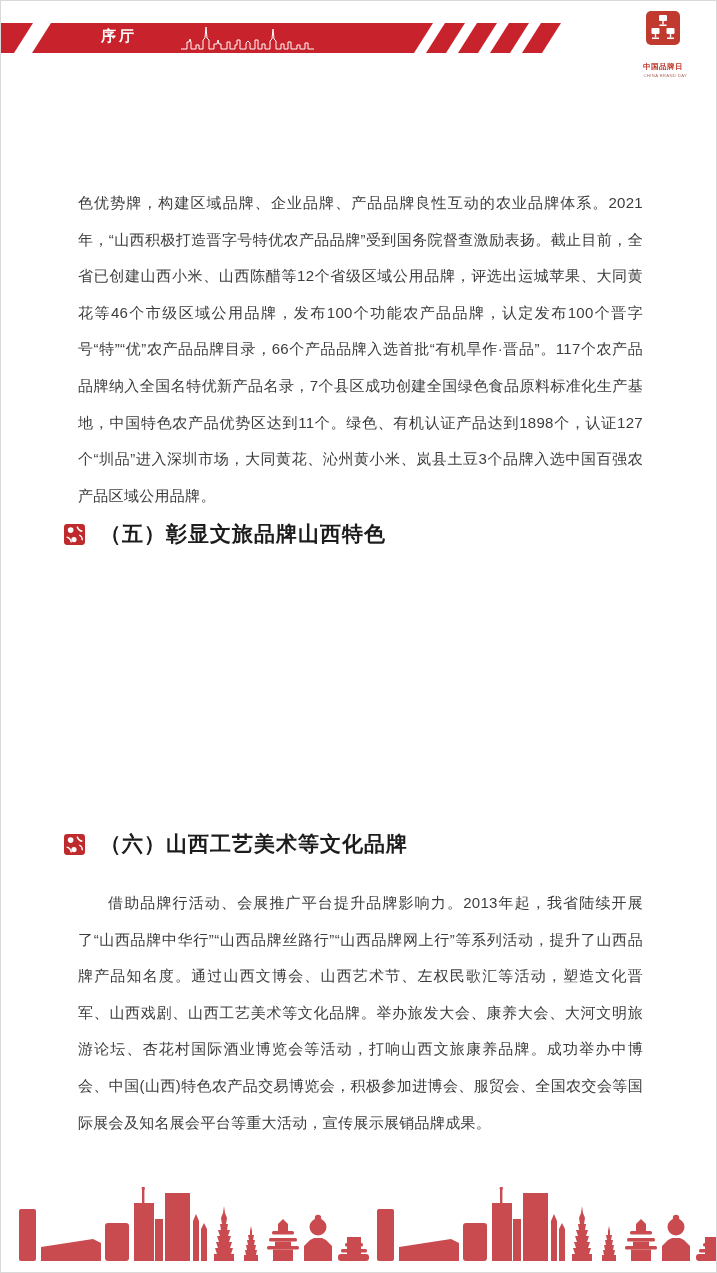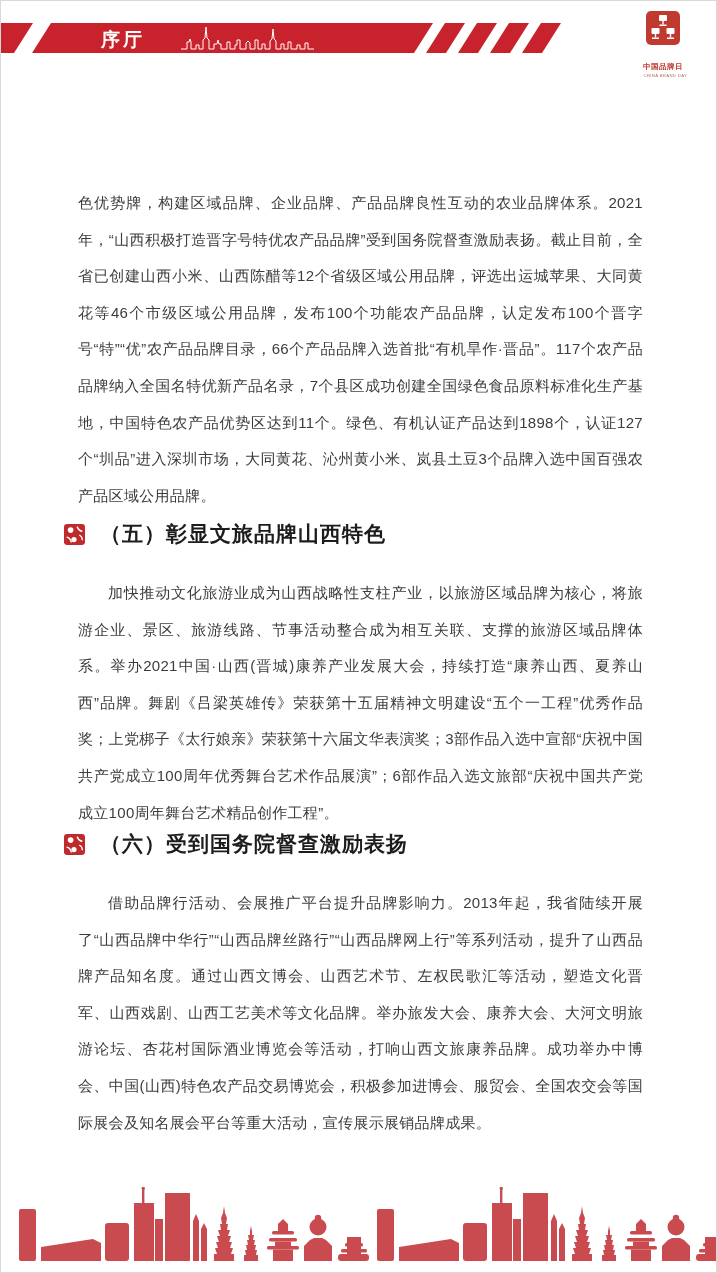--- a/index.html
+++ b/index.html
@@ -5,21 +5,21 @@
   html,body{margin:0;padding:0;background:#f3f3f3;}
   .page{
     position:relative;width:715px;height:1271px;margin:0 auto;
     background:#ffffff;border:1px solid #d9d9d9;overflow:hidden;
     font-family:"Liberation Sans","DejaVu Sans",sans-serif;
   }
   
   .banner{position:absolute;top:22px;left:0;width:600px;height:30px;}
   .banner-title{
     position:absolute;top:26px;left:100px;color:#ffffff;
-    font-size:19px;font-weight:bold;letter-spacing:3px;
+    font-size:15px;font-weight:bold;letter-spacing:3px;
     font-family:"Liberation Serif","DejaVu Serif",serif;
   }
   
   .logo{position:absolute;top:9px;right:30px;width:46px;text-align:center;}
   .logo .seal{display:block;margin:0 auto;}
   .logo-cn{display:block;margin-top:16px;font-size:7.5px;font-weight:bold;color:#c0392e;letter-spacing:0.5px;white-space:nowrap;}
   .logo-en{display:block;font-size:5px;color:#b06a60;letter-spacing:0.4px;transform:scale(0.85);white-space:nowrap;}
   
   .para{
     position:absolute;left:77px;width:565px;margin:0;
@@ -89,32 +89,31 @@
     <svg class="seal-icon" width="21" height="21" viewBox="0 0 20 20">
       <rect width="20" height="20" rx="3" fill="#BF2A2C"></rect>
       <circle cx="6.3" cy="5.8" r="2.7" fill="#ffffff"></circle>
       <circle cx="9.5" cy="14.8" r="2.5" fill="#ffffff"></circle>
       <path d="M12.5,2.5 q1.5,4 5,4.5" stroke="#ffffff" stroke-width="1.4" fill="none"></path>
       <path d="M2.5,12.5 q3.5,0.5 4.5,5" stroke="#ffffff" stroke-width="1.4" fill="none"></path>
       <path d="M14.5,10.5 q3,1.5 3,5" stroke="#ffffff" stroke-width="1.2" fill="none"></path>
     </svg>
     <h2>（五）彰显文旅品牌山西特色</h2>
   </div>
-  <p class="para indent p-sec1">加快推动文化旅游业成为山西战略性支柱产业，以旅游区域品牌为核心，将旅游企业、景区、旅游线路、节事活动整合成为相互关联、支撑的旅游区域品牌体系。举办2021中国·山西(晋城)康养产业发展大会，持续打造“康养山西、夏养山西”品牌。舞剧《吕梁英雄传》荣获第十五届精神文明建设“五个一工程”优秀作品奖；上党梆子《太行娘亲》荣获第十六届文华表演奖；3部作品入选中宣部“庆祝中国共产党成立100周年优秀舞台艺术作品展演”；6部作品入选文旅部“庆祝中国共产党成立100周年舞台艺术精品创作工程”。</p>
 
   <div class="section-heading h-sec2">
     <svg class="seal-icon" width="21" height="21" viewBox="0 0 20 20">
       <rect width="20" height="20" rx="3" fill="#BF2A2C"></rect>
       <circle cx="6.3" cy="5.8" r="2.7" fill="#ffffff"></circle>
       <circle cx="9.5" cy="14.8" r="2.5" fill="#ffffff"></circle>
       <path d="M12.5,2.5 q1.5,4 5,4.5" stroke="#ffffff" stroke-width="1.4" fill="none"></path>
       <path d="M2.5,12.5 q3.5,0.5 4.5,5" stroke="#ffffff" stroke-width="1.4" fill="none"></path>
       <path d="M14.5,10.5 q3,1.5 3,5" stroke="#ffffff" stroke-width="1.2" fill="none"></path>
     </svg>
-    <h2>（六）受到国务院督查激励表扬</h2>
+    <h2>（六）山西工艺美术等文化品牌</h2>
   </div>
   <p class="para indent p-sec2">借助品牌行活动、会展推广平台提升品牌影响力。2013年起，我省陆续开展了“山西品牌中华行”“山西品牌丝路行”“山西品牌网上行”等系列活动，提升了山西品牌产品知名度。通过山西文博会、山西艺术节、左权民歌汇等活动，塑造文化晋军、山西戏剧、山西工艺美术等文化品牌。举办旅发大会、康养大会、大河文明旅游论坛、杏花村国际酒业博览会等活动，打响山西文旅康养品牌。成功举办中博会、中国(山西)特色农产品交易博览会，积极参加进博会、服贸会、全国农交会等国际展会及知名展会平台等重大活动，宣传展示展销品牌成果。</p>
 
   <svg class="skyline" width="715" height="80" viewBox="0 0 715 80">
     <defs>
       <g id="sky" fill="#C94B4F">
 
         <rect x="18" y="22" width="17" height="52" rx="2"></rect>
 
         <polygon points="40,60 92,52 100,56 100,74 40,74"></polygon>

